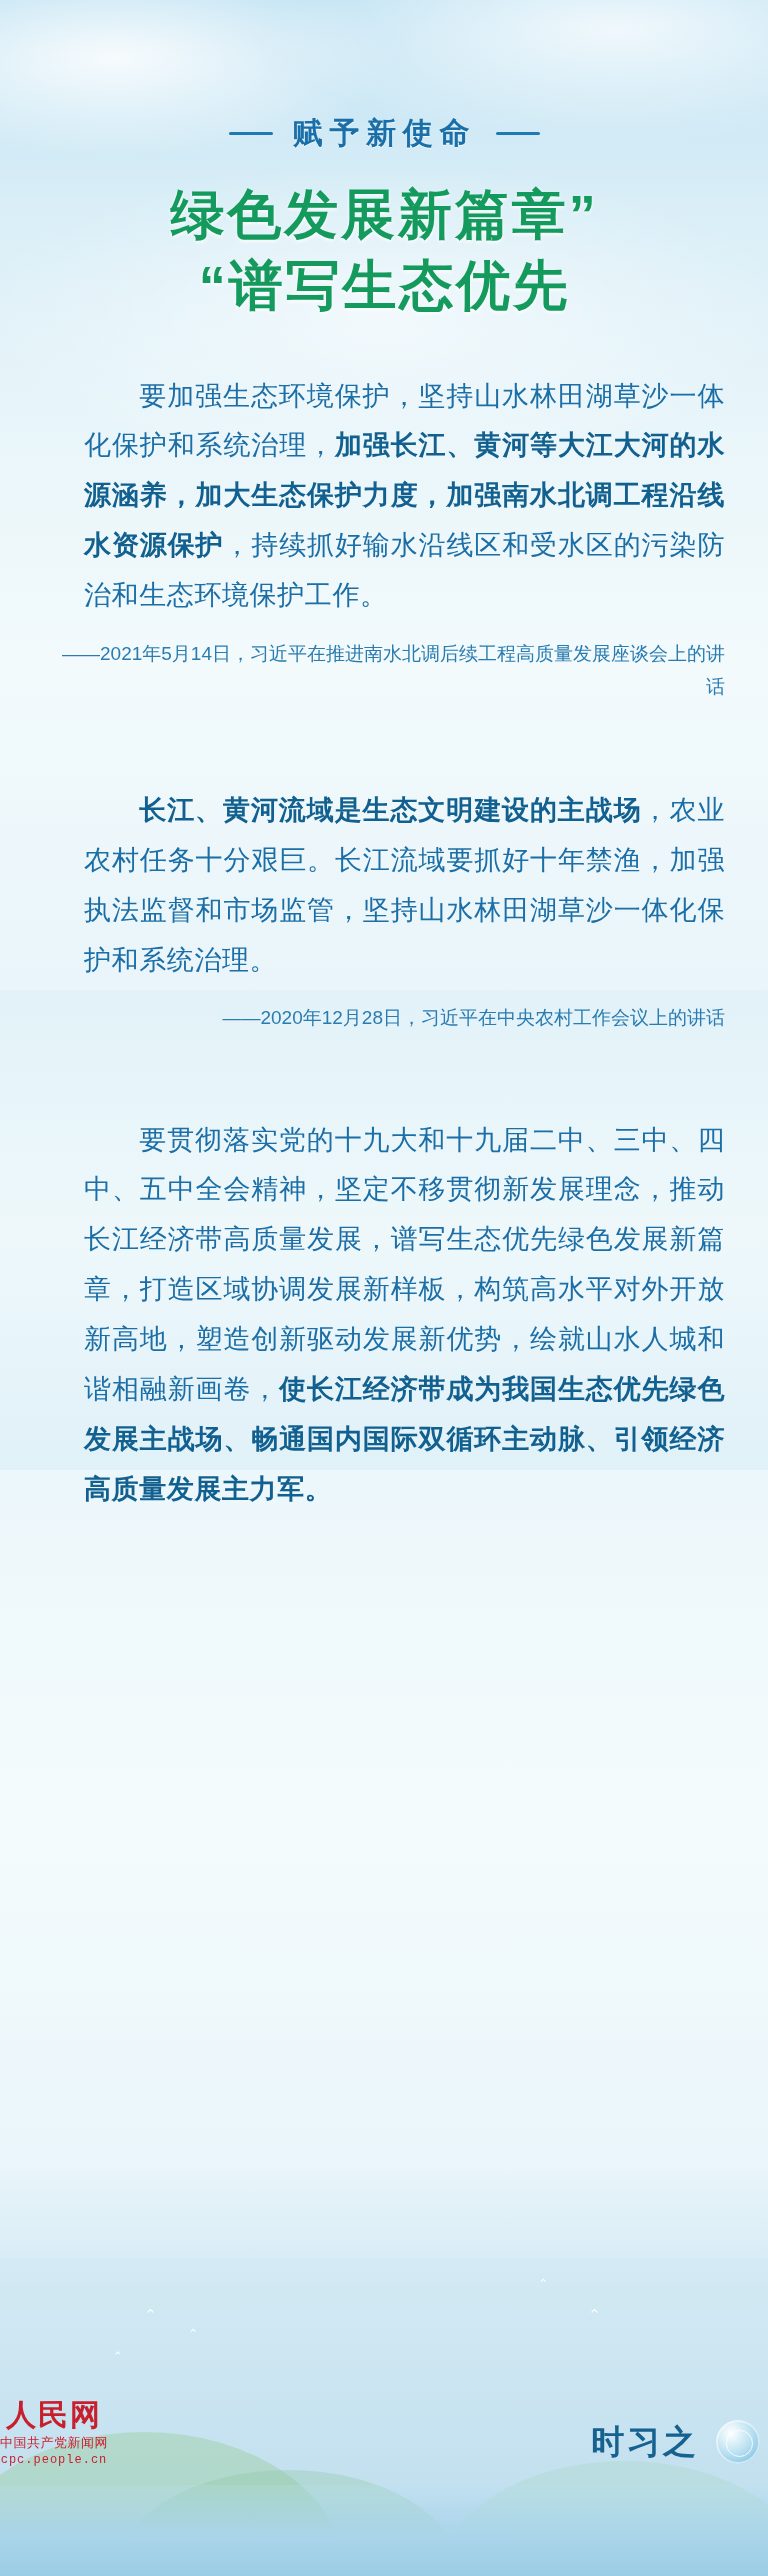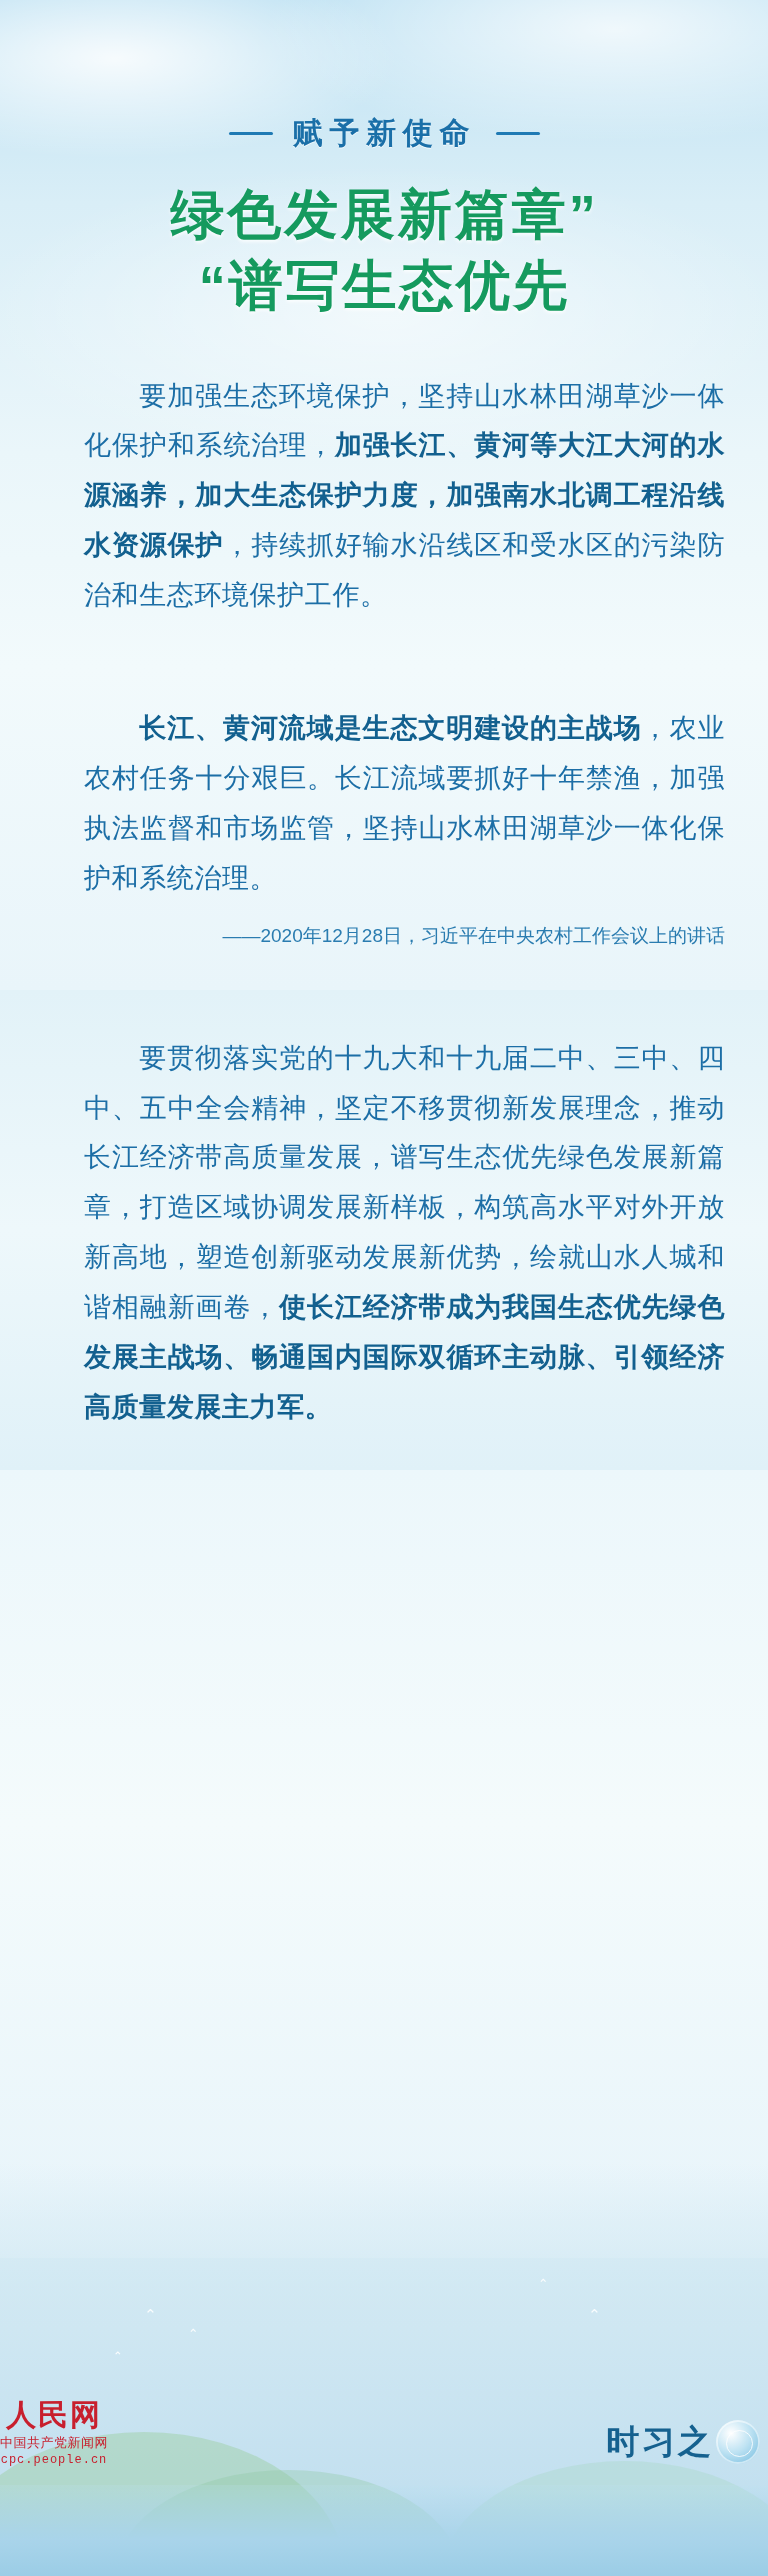--- a/index.html
+++ b/index.html
@@ -176,21 +176,21 @@
   .logo-people .url {
     color: #c81f2d;
     font-size: 12px;
     letter-spacing: 1px;
     margin-top: 3px;
     font-family: "Liberation Mono", "DejaVu Sans Mono", monospace;
   }
   .logo-shi {
     display: flex;
     align-items: center;
-    gap: 2px;
+    gap: 17px;
     margin-top: 19px;
   }
   .logo-shi .zh {
     color: #15618f;
     font-size: 33px;
     font-weight: 700;
     letter-spacing: 2.9px;
     font-family: "Liberation Serif", "DejaVu Serif", serif;
   }
   .logo-shi .orb {
@@ -239,20 +239,21 @@
       <span class="rule"></span>
     </div>
     <div class="maintitle">
       <span class="line">绿色发展新篇章”</span>
       <span class="line">“谱写生态优先</span>
     </div>
   </div>
 
   <div class="section sec-1">
     <div class="quote" id="quote-0"><span class="indent"></span><span>要加强生态环境保护，坚持山水林田湖草沙一体化保护和系统治理，</span><b>加强长江、黄河等大江大河的水源涵养，加大生态保护力度，加强南水北调工程沿线水资源保护</b><span>，持续抓好输水沿线区和受水区的污染防治和生态环境保护工作。</span></div>
+    <div class="attrib">——2021年5月14日，习近平在推进南水北调后续工程高质量发展座谈会上的讲话</div>
   </div>
 
   <div class="section sec-2">
     <div class="quote" id="quote-1"><span class="indent"></span><b>长江、黄河流域是生态文明建设的主战场</b><span>，农业农村任务十分艰巨。长江流域要抓好十年禁渔，加强执法监督和市场监管，坚持山水林田湖草沙一体化保护和系统治理。</span></div>
     <div class="attrib">——2020年12月28日，习近平在中央农村工作会议上的讲话</div>
   </div>
 
   <div class="section sec-3">
     <div class="quote" id="quote-2"><span class="indent"></span><span>要贯彻落实党的十九大和十九届二中、三中、四中、五中全会精神，坚定不移贯彻新发展理念，推动长江经济带高质量发展，谱写生态优先绿色发展新篇章，打造区域协调发展新样板，构筑高水平对外开放新高地，塑造创新驱动发展新优势，绘就山水人城和谐相融新画卷，</span><b>使长江经济带成为我国生态优先绿色发展主战场、畅通国内国际双循环主动脉、引领经济高质量发展主力军。</b></div>
   </div>

